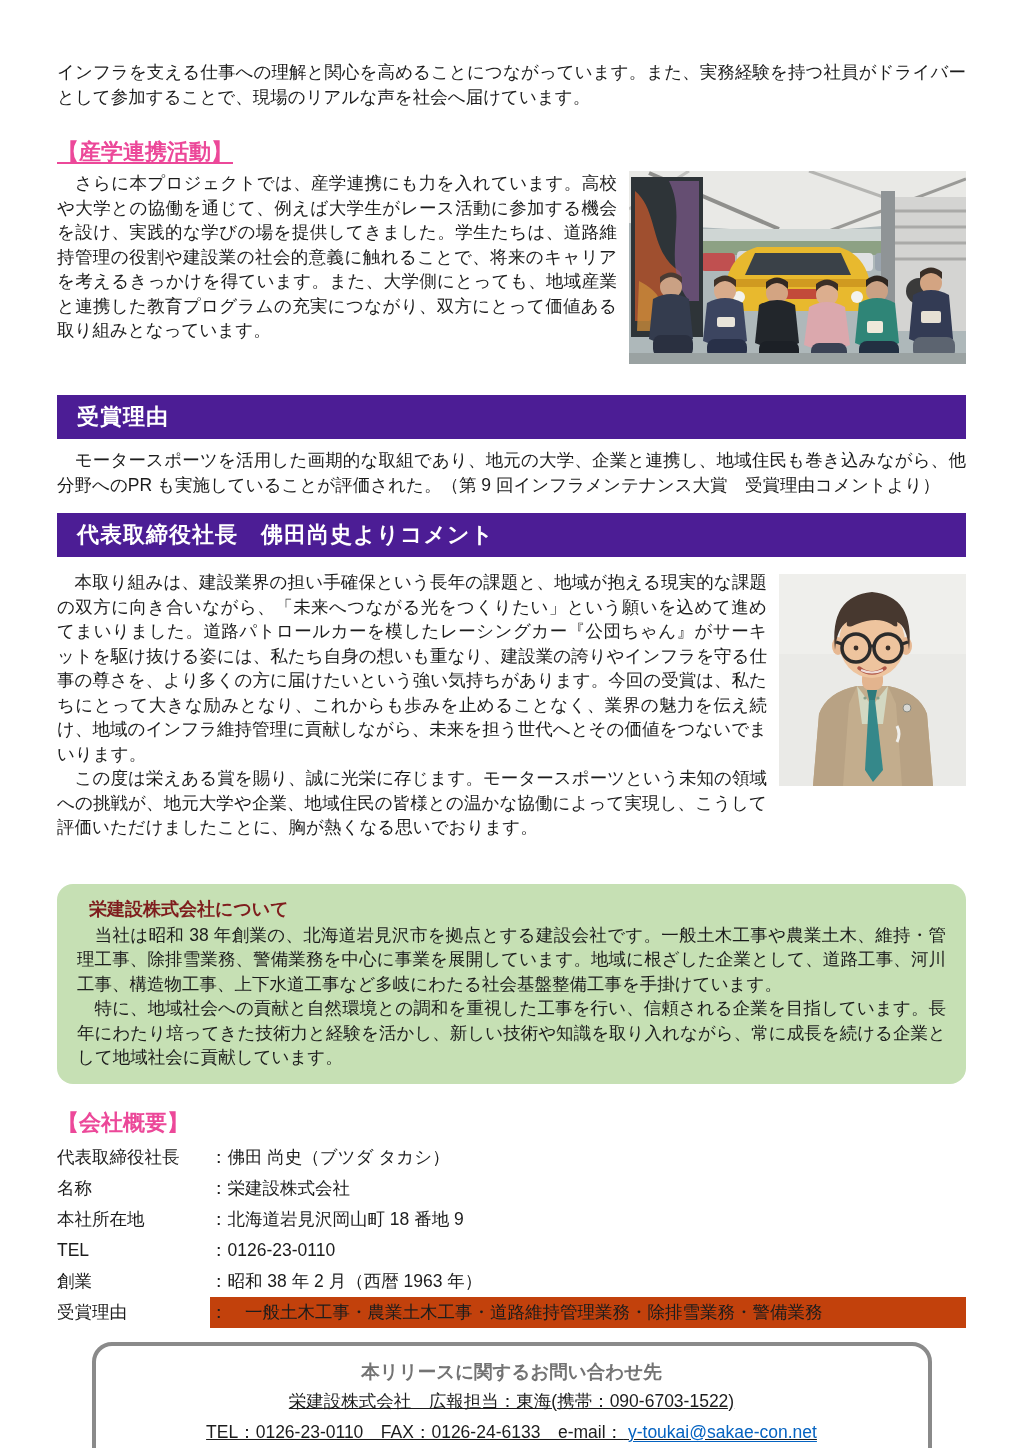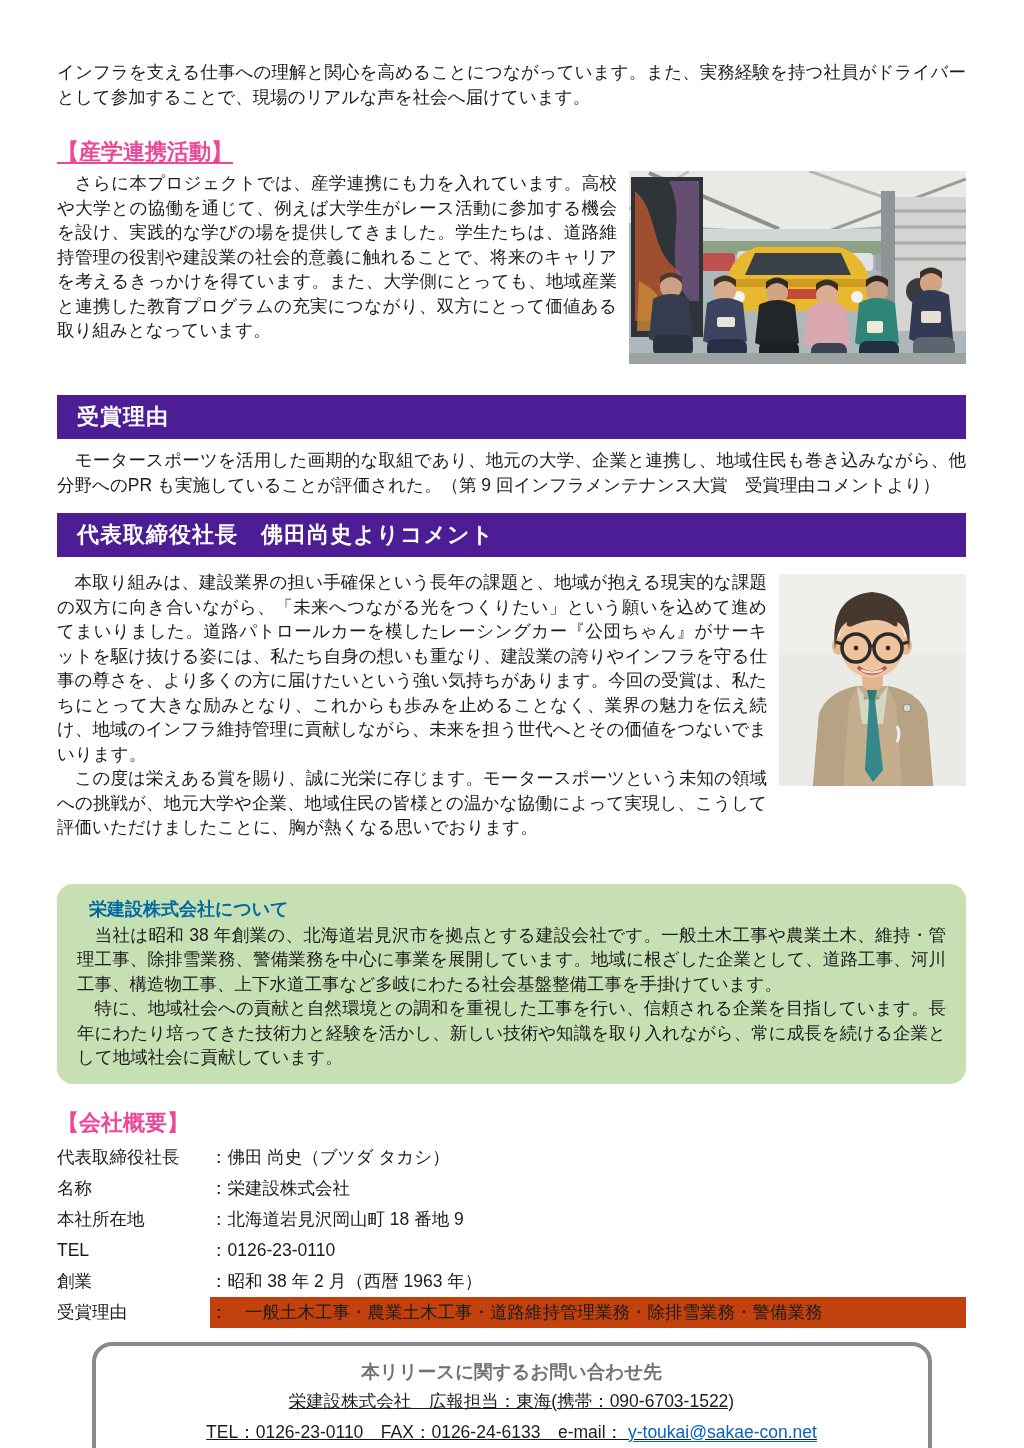--- a/index.html
+++ b/index.html
@@ -56,21 +56,21 @@
   .comment-body{margin-top:13px;}
   .comment-body p + p{margin-top:0;}
   
   .about-box{
     background:#c6e0b4;
     border-radius:16px;
     margin-top:44px;
     padding:13px 20px 14px 20px;
   }
   .about-heading{
-    font-size:18px;font-weight:bold;color:#0369a1;
+    font-size:18px;font-weight:bold;color:#7f1d1d;
     padding-left:12px;
     margin-bottom:2px;
   }
   
   .overview{margin-top:24px;}
   .overview-rows{margin-top:4px;}
   .overview-row{
     display:flex;
     font-size:17.5px;
     line-height:31px;

